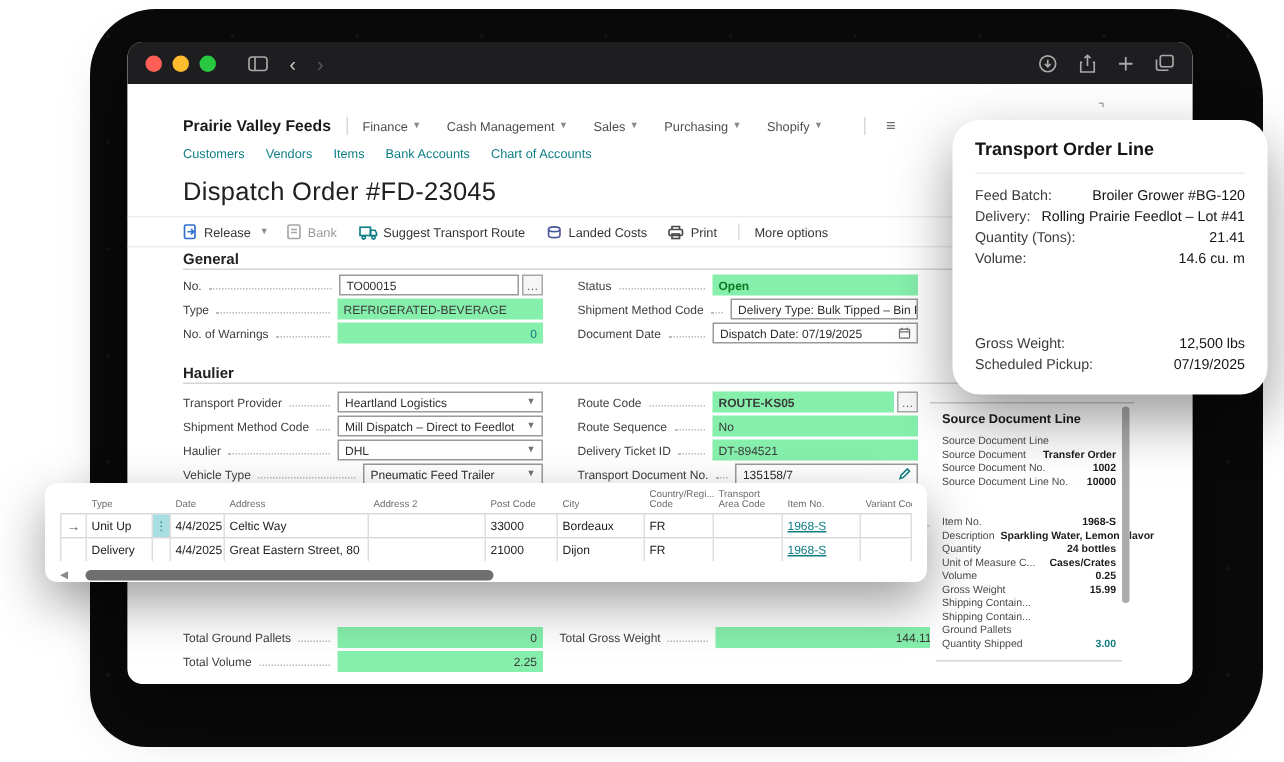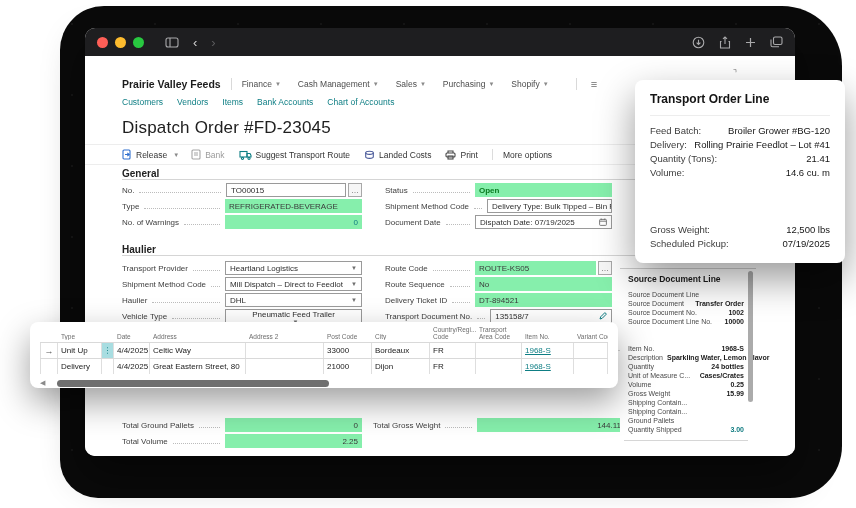--- a/index.html
+++ b/index.html
@@ -100,21 +100,21 @@
   .handle-on { background:#a8dde1; color:#0e7e84; font-size:8px; }
   .rowmark { color:#555; font-size:9px; }
   .itemlink { color:#0e7e84; text-decoration:underline; }
   .lt-scroll { position:relative; height:12px; margin-top:3px; display:flex; align-items:center; }
   .lt-scroll .arrow { color:#8a8a8a; font-size:7px; margin-right:4px; }
   .lt-scroll .track { position:relative; flex:1; height:7px; }
   .lt-scroll .thumb { position:absolute; left:8px; top:0; width:272px; height:7px; background:#6f6f6f; border-radius:4px; }
 
   
   .card { position:absolute; left:635px; top:80px; width:210px; height:183px; background:#fff;
-    border-radius:8px; box-shadow:0 16px 38px rgba(0,0,0,.40); z-index:7; padding:12px 15px 12px 15px;
+    border-radius:18px; box-shadow:0 16px 38px rgba(0,0,0,.40); z-index:7; padding:12px 15px 12px 15px;
     display:flex; flex-direction:column; }
   .card-title { font-size:12px; font-weight:bold; color:#141414; }
   .card-div { height:1px; background:#ededed; margin:9px 0 8px 0; }
   .crow { display:flex; justify-content:space-between; font-size:9.5px; line-height:14px; }
   .crow .l { color:#3c3c3c; } .crow .v { color:#161616; }
   .card-gap { flex:1; }
 
   
   .expand-arrow { position:absolute; left:733px; top:64px; color:#8a8a8a; font-size:10px;
     transform:rotate(-45deg); z-index:5; }
@@ -342,30 +342,30 @@
         <span class="flabel">Haulier</span>
           <span class="fdots"></span>
         <span class="fbox select" style="width:137px;">
             <span>DHL</span>
             <span class="selcaret">▼</span>
           </span>
       </div>
       <div class="frow" style="left:37px; top:253px; width:240px;">
         <span class="flabel">Vehicle Type</span>
           <span class="fdots"></span>
-        <span class="fbox select" style="width:137px;flex-direction:column;">
+        <span class="fbox select" style="width:120px;">
             <span>Pneumatic Feed Trailer</span>
             <span class="selcaret">▼</span>
           </span>
       </div>
 
       <div class="frow" style="left:300px; top:205px; width:227px;">
         <span class="flabel">Route Code</span>
           <span class="fdots"></span>
-        <span class="fbox disabled" style="width:121px;">
+        <span class="fbox disabled" style="width:121px;font-weight:bold;">
             <span>ROUTE-KS05</span>
           </span>
         <span class="ell">…</span>
       </div>
       <div class="frow" style="left:300px; top:221px; width:227px;">
         <span class="flabel">Route Sequence</span>
           <span class="fdots"></span>
         <span class="fbox disabled" style="width:137px;">
             <span>No</span>
           </span>

